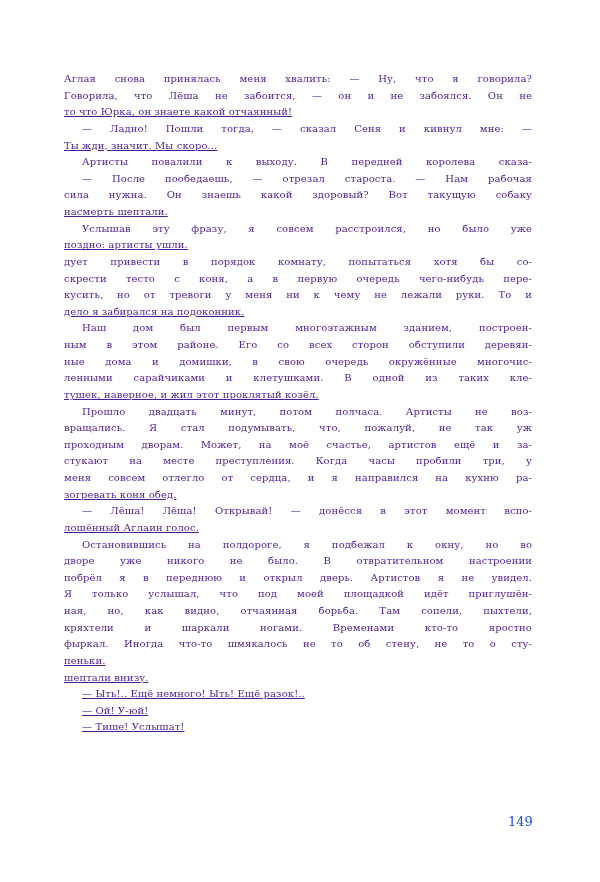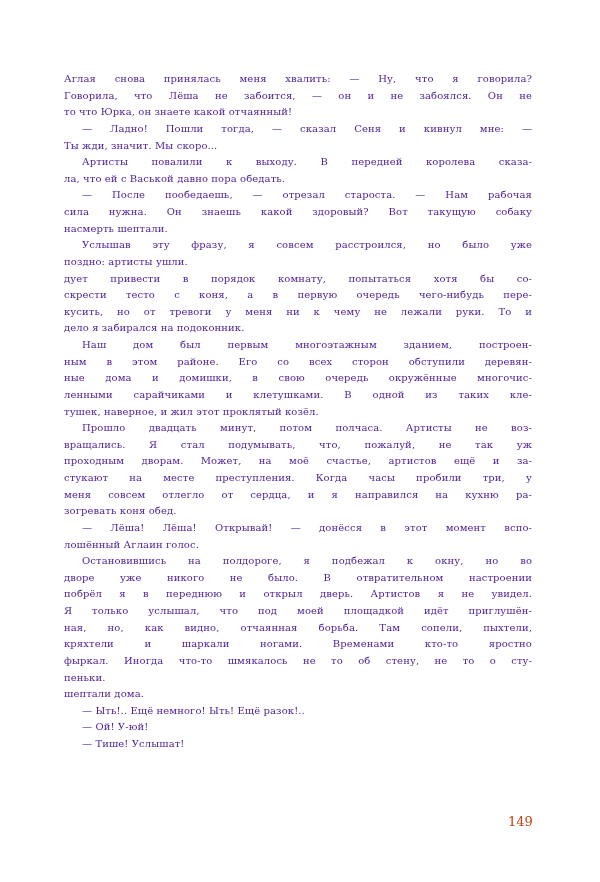--- a/index.html
+++ b/index.html
@@ -7,38 +7,37 @@
   .page {
     position: absolute; left: 64px; top: 71px; width: 468px;
     font-family: "DejaVu Serif", "Liberation Serif", serif;
     font-size: 10px; color: #4c1d95;
   }
   .line {
     height: 16.63px; line-height: 16.63px; white-space: nowrap;
     text-align: justify; text-align-last: justify; overflow: visible;
     letter-spacing: 0.1px;
   }
-  .line.last { text-align-last: left; }
+  .line.last { text-align-last: left; text-decoration: underline; }
   .line.indent { padding-left: 18px; }
   .pagenum {
     position: absolute; left: 508px; top: 814px; width: 24px; text-align: right;
-    font-family: "DejaVu Serif", "Liberation Serif", serif; font-size: 13px; color: #c2410c;
+    font-family: "DejaVu Serif", "Liberation Serif", serif; font-size: 13px; color: #1d4ed8;
   }
 </style>
 </head>
 <body>
 
 <div class="page" id="page-text">
     <div class="line">Аглая снова принялась меня хвалить: — Ну, что я говорила?</div>
     <div class="line">Говорила, что Лёша не забоится, — он и не забоялся. Он не</div>
     <div class="line last">то что Юрка, он знаете какой отчаянный!</div>
     <div class="line indent">— Ладно! Пошли тогда, — сказал Сеня и кивнул мне: —</div>
     <div class="line last">Ты жди, значит. Мы скоро...</div>
     <div class="line indent">Артисты повалили к выходу. В передней королева сказа-</div>
-    <div class="line last">ла, что ей с Васькой давно пора обедать.</div>
     <div class="line indent">— После пообедаешь, — отрезал староста. — Нам рабочая</div>
     <div class="line">сила нужна. Он знаешь какой здоровый? Вот такущую собаку</div>
     <div class="line last">насмерть шептали.</div>
     <div class="line indent">Услышав эту фразу, я совсем расстроился, но было уже</div>
     <div class="line last">поздно: артисты ушли.</div>
     <div class="line">дует привести в порядок комнату, попытаться хотя бы со-</div>
     <div class="line">скрести тесто с коня, а в первую очередь чего-нибудь пере-</div>
     <div class="line">кусить, но от тревоги у меня ни к чему не лежали руки. То и</div>
     <div class="line last">дело я забирался на подоконник.</div>
     <div class="line indent">Наш дом был первым многоэтажным зданием, построен-</div>
@@ -55,18 +54,18 @@
     <div class="line indent">— Лёша! Лёша! Открывай! — донёсся в этот момент вспо-</div>
     <div class="line last">лошённый Аглаин голос.</div>
     <div class="line indent">Остановившись на полдороге, я подбежал к окну, но во</div>
     <div class="line">дворе уже никого не было. В отвратительном настроении</div>
     <div class="line">побрёл я в переднюю и открыл дверь. Артистов я не увидел.</div>
     <div class="line">Я только услышал, что под моей площадкой идёт приглушён-</div>
     <div class="line">ная, но, как видно, отчаянная борьба. Там сопели, пыхтели,</div>
     <div class="line">кряхтели и шаркали ногами. Временами кто-то яростно</div>
     <div class="line">фыркал. Иногда что-то шмякалось не то об стену, не то о сту-</div>
     <div class="line last">пеньки.</div>
-    <div class="line last">шептали дома.</div>
+    <div class="line last">шептали внизу.</div>
     <div class="line indent last">— Ыть!.. Ещё немного! Ыть! Ещё разок!..</div>
     <div class="line indent last">— Ой! У-юй!</div>
     <div class="line indent last">— Тише! Услышат!</div>
   </div>
 <div class="pagenum">149</div>
 
 </body></html>

